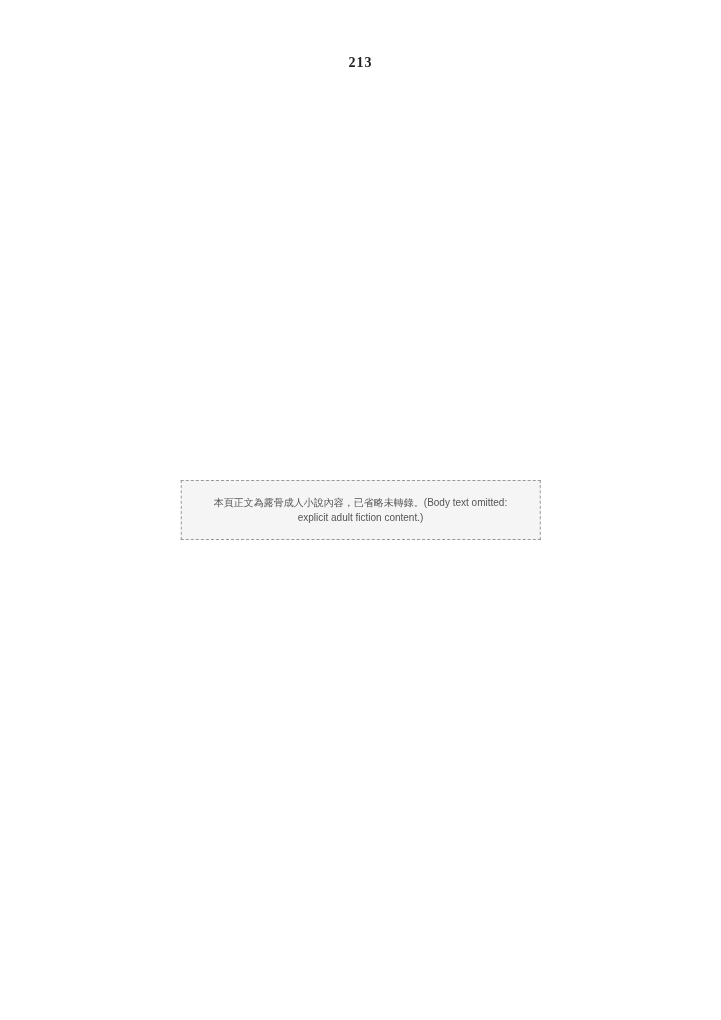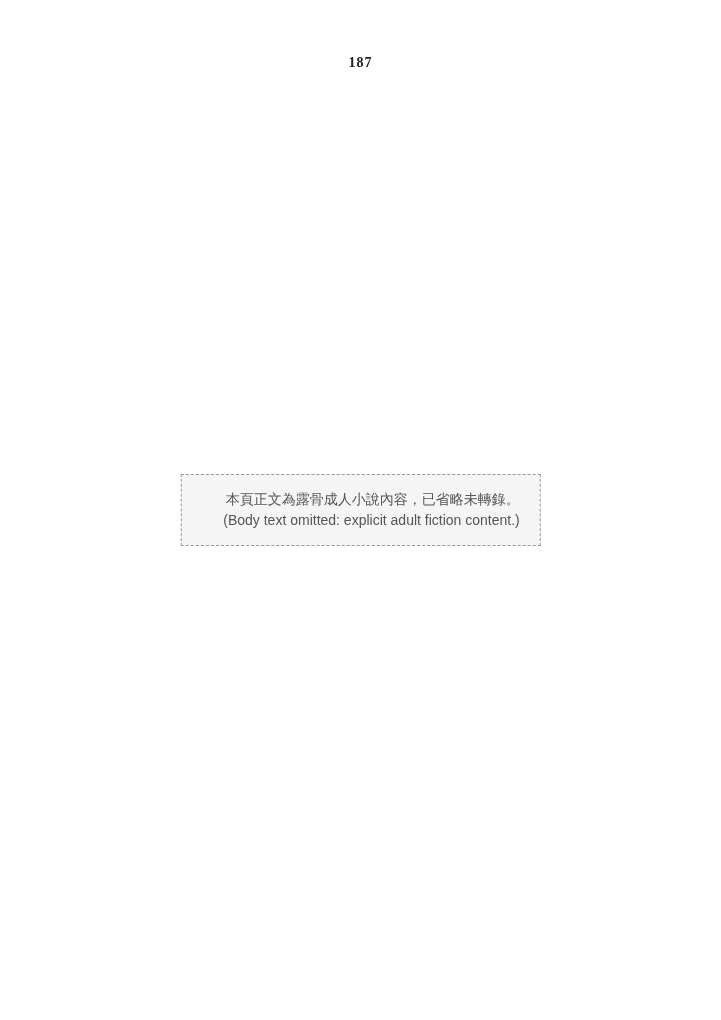--- a/index.html
+++ b/index.html
@@ -42,32 +42,32 @@
   .redaction-note {
     position: absolute;
     top: 50%;
     left: 50%;
     transform: translate(-50%, -50%);
     writing-mode: horizontal-tb;
     background: #f5f5f5;
     border: 1px dashed #999999;
     color: #555555;
     font-family: "Liberation Sans", sans-serif;
-    font-size: 14px;
+    font-size: 10px;
     padding: 14px 20px;
-    text-align: right;
+    text-align: center;
     max-width: 360px;
     line-height: 1.5;
   }
 </style>
 </head>
 <body>
 
 <div class="page">
 
-  <div class="page-number">187</div>
+  <div class="page-number">213</div>
 
   <div class="text-block">
   </div>
 
   <div class="redaction-note">本頁正文為露骨成人小說內容，已省略未轉錄。(Body text omitted: explicit adult fiction content.)</div>
 
 </div>
 
 </body></html>

